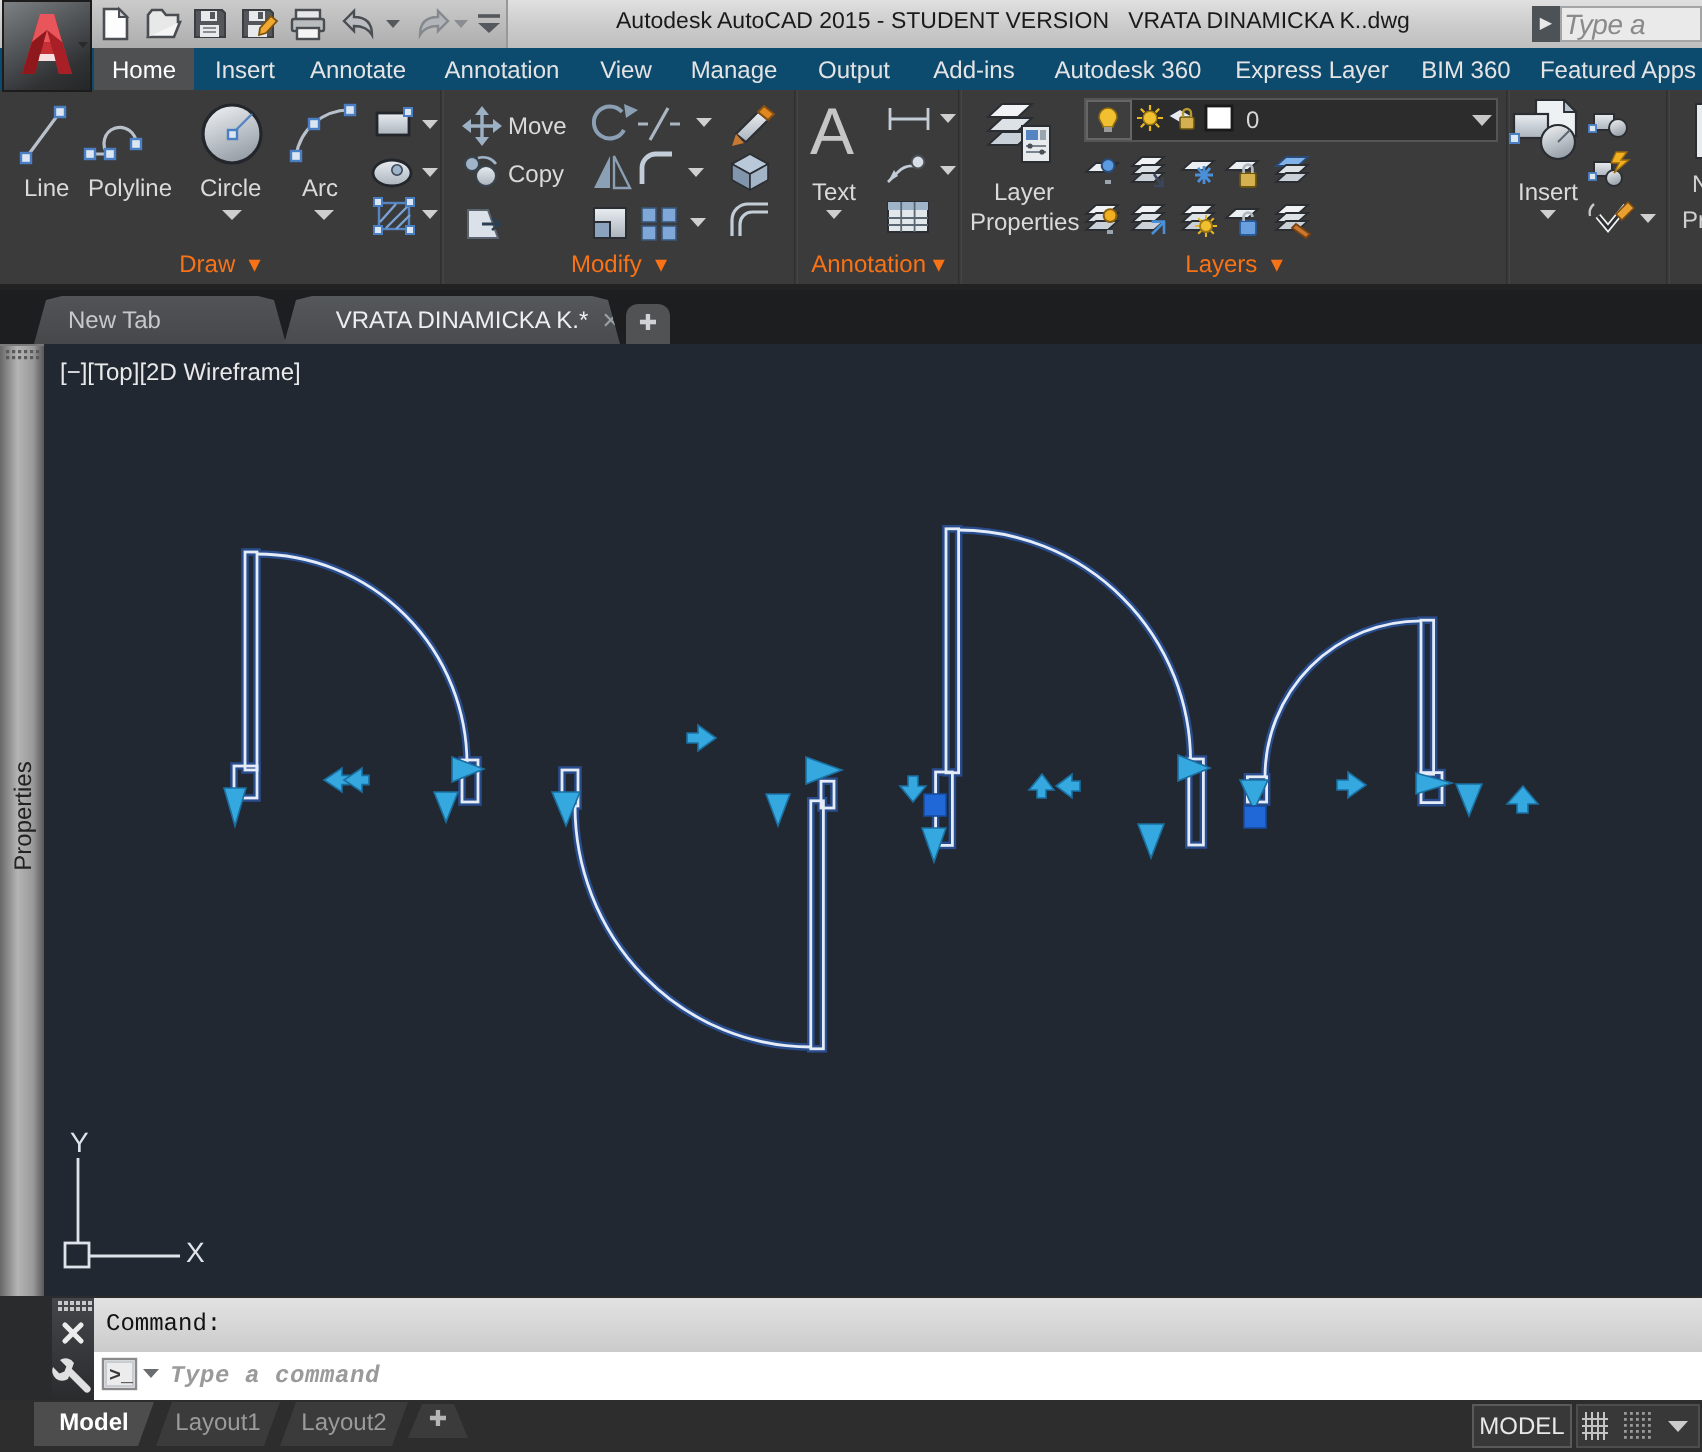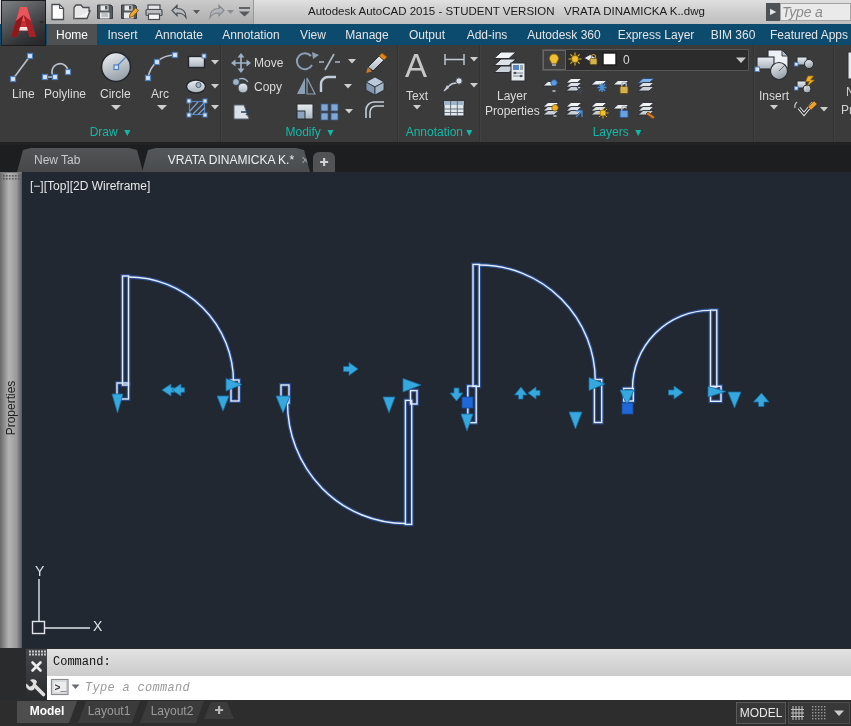--- a/index.html
+++ b/index.html
@@ -28,21 +28,21 @@
 #tabrow { left:0; top:24px; width:851px; height:21px; background:#0c4a6e; }
 .rtab { position:absolute; top:0; height:21px; color:#e4e4e4; font-size:12px;
   line-height:22px; text-align:center; }
 .rtab.active { background:#4e5052; color:#fff; }
 
 
 #ribbon { left:0; top:45px; width:851px; height:100px; background:#3b3b3b;
   border-bottom:3px solid #222; }
 .panel { position:absolute; top:0; height:97px; }
 .panel .foot { position:absolute; left:0; right:0; bottom:0; height:18px;
-  color:#14b8a6; font-size:12px; text-align:center; line-height:17px; }
+  color:#f97316; font-size:12px; text-align:center; line-height:17px; }
 .psep { position:absolute; top:0; width:2px; height:97px;
   background:linear-gradient(90deg,#2c2c2c,#484848); }
 
 
 #filetabs { left:0; top:145px; width:851px; height:27px; background:#1d1e1f; }
 .ftab { position:absolute; font-size:12px; }
 #ftab-new { left:17px; top:3px; width:126px; height:24px;
   background:linear-gradient(#515356,#46484a);
   color:#c6c9cc; text-align:left; padding-left:17px; line-height:24px;
   border-radius:8px 8px 0 0;
@@ -74,21 +74,21 @@
 #cmdpanel { left:0; top:648px; width:851px; height:52px; background:#2a2b2c; }
 #cmdleft { position:absolute; left:26px; top:1px; width:21px; height:51px; background:linear-gradient(#45464a,#2a2b2d); }
 #cmdrow1 { position:absolute; left:47px; top:1px; width:804px; height:27px;
   background:linear-gradient(#e2e2e2,#cbcbcb); color:#111;
   font-family:"Liberation Mono",monospace; font-size:12px; line-height:27px;
   padding-left:6px; }
 #cmdrow2 { position:absolute; left:47px; top:28px; width:804px; height:24px;
   background:#ffffff; }
 #cmdrow2 .ph { position:absolute; left:38px; top:5px; color:#9a9a9a;
   font-style:italic; font-family:"Liberation Mono",monospace; font-size:12px;
-  letter-spacing:0.3px; }
+  letter-spacing:0.3px;font-weight:bold; }
 
 
 
 #statusbar { left:0; top:700px; width:851px; height:26px; background:#2d2d2d; }
 .ltab { position:absolute; font-size:12px; text-align:center; }
 #mtab-model { left:17px; top:1px; width:60px; height:22px; background:#4d4d4d;
   color:#fff; font-weight:bold; line-height:21px;
   clip-path:polygon(0 0, 100% 0, calc(100% - 8px) 100%, 0 100%); }
 #mtab-l1 { left:78px; top:1px; width:62px; height:22px; background:#3b3b3b;
   color:#9b9b9b; line-height:21px;

